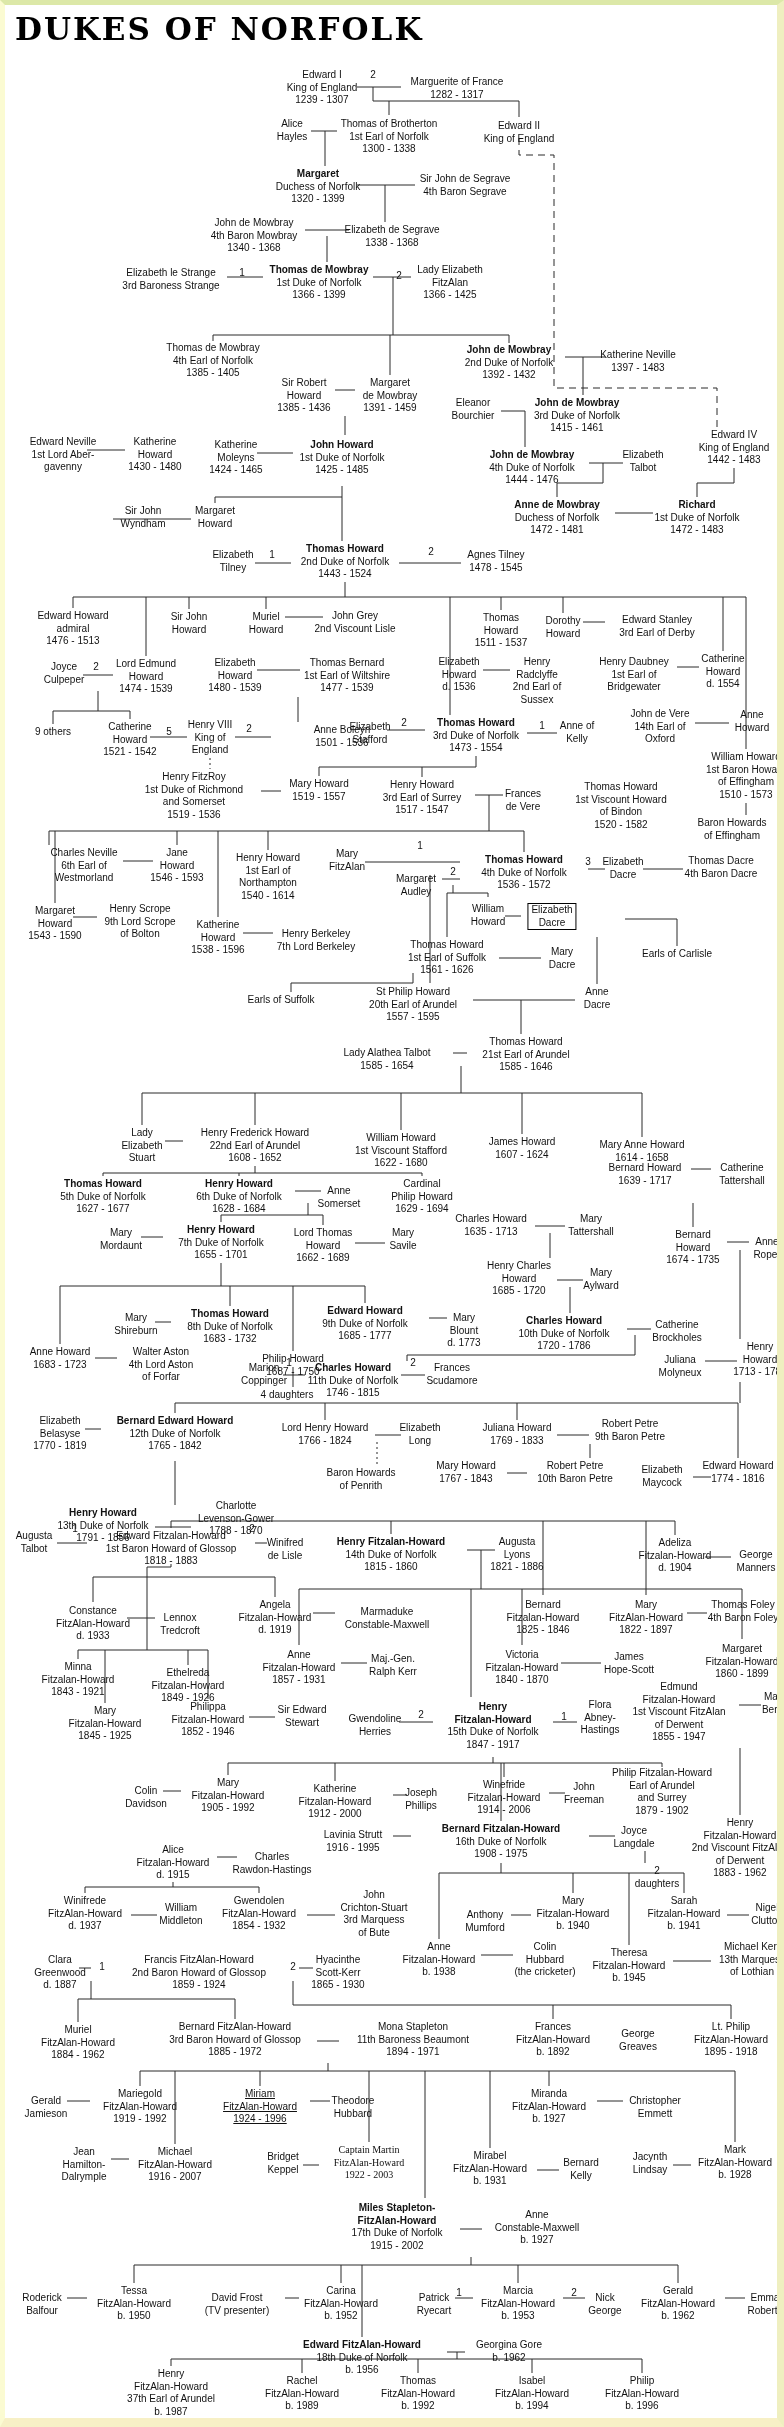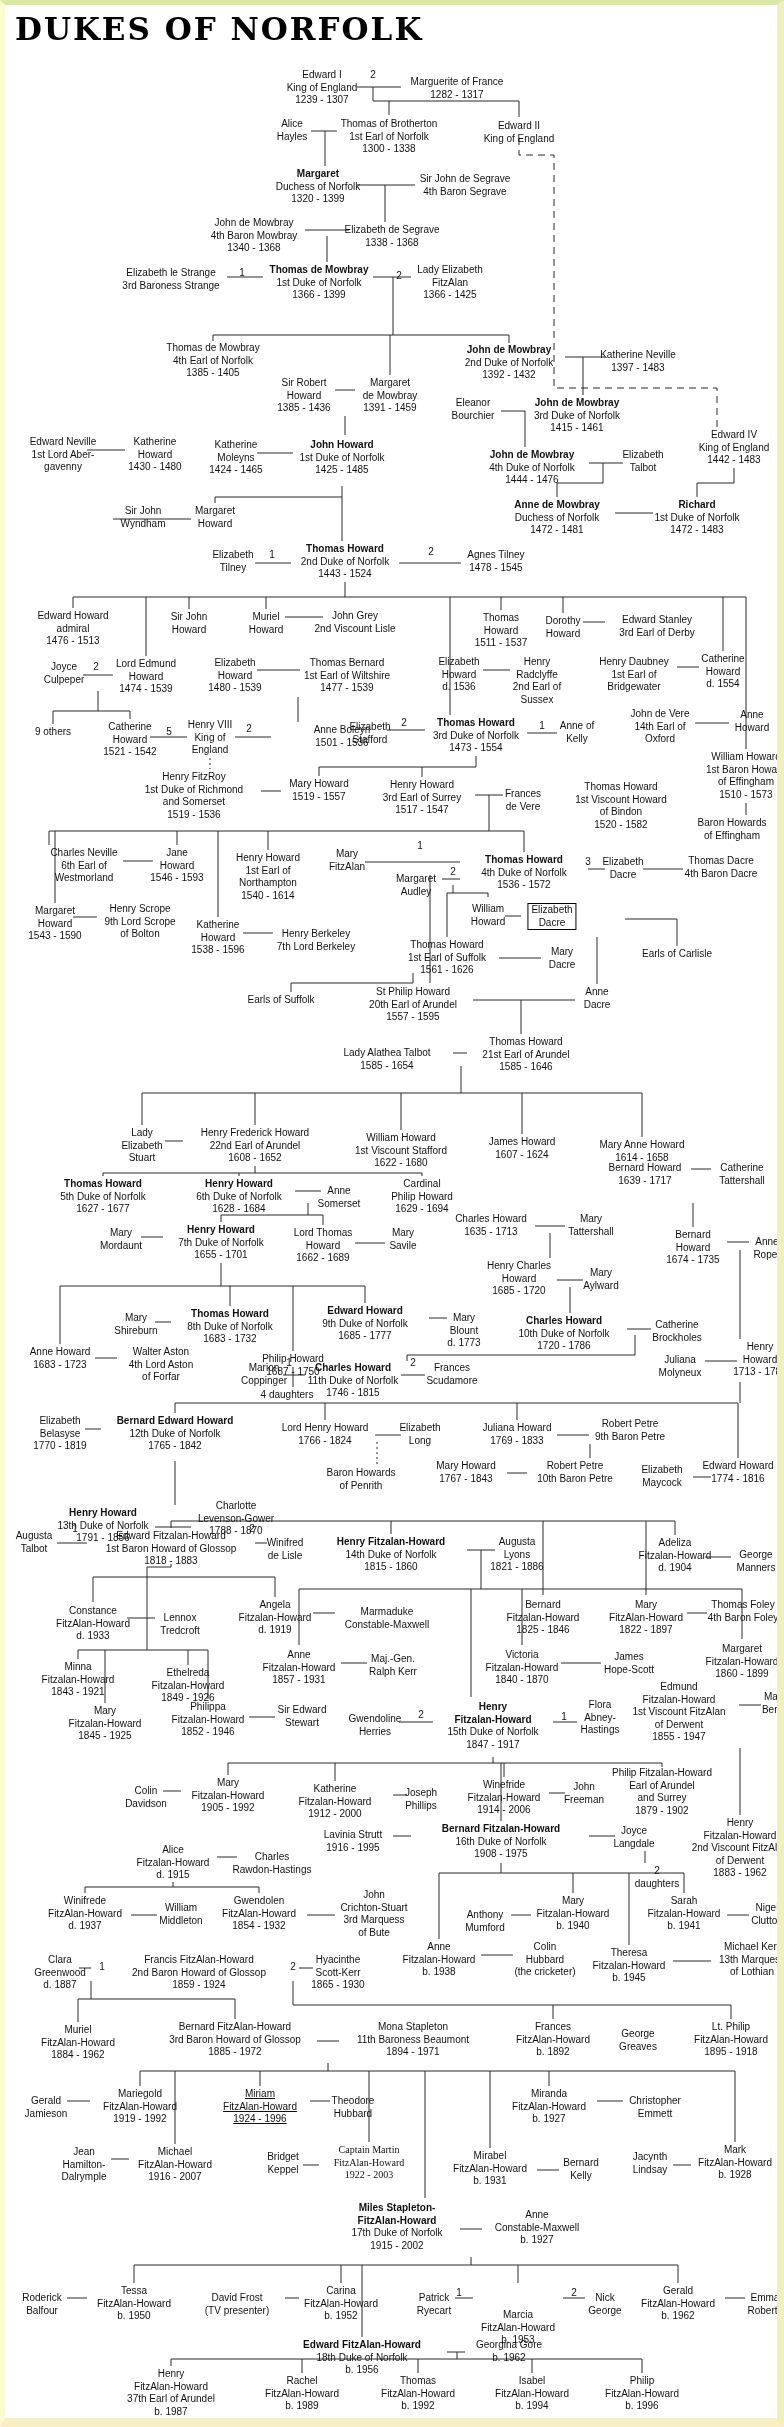--- a/index.html
+++ b/index.html
@@ -1370,21 +1370,21 @@
         <span>FitzAlan-Howard</span>
         <span>b. 1952</span>
       </div>
       <div class="person" style="left: 429px; top: 2287px;">
         <span>Patrick</span>
         <span>Ryecart</span>
       </div>
       <div class="person num" style="left: 454px; top: 2282px;">
         <span>1</span>
       </div>
-      <div class="person" style="left: 513px; top: 2280px; margin-top: 24px;">
+      <div class="person" style="left: 513px; top: 2280px;">
         <span>Marcia</span>
         <span>FitzAlan-Howard</span>
         <span>b. 1953</span>
       </div>
       <div class="person num" style="left: 569px; top: 2282px;">
         <span>2</span>
       </div>
       <div class="person" style="left: 600px; top: 2287px;">
         <span>Nick</span>
         <span>George</span>

